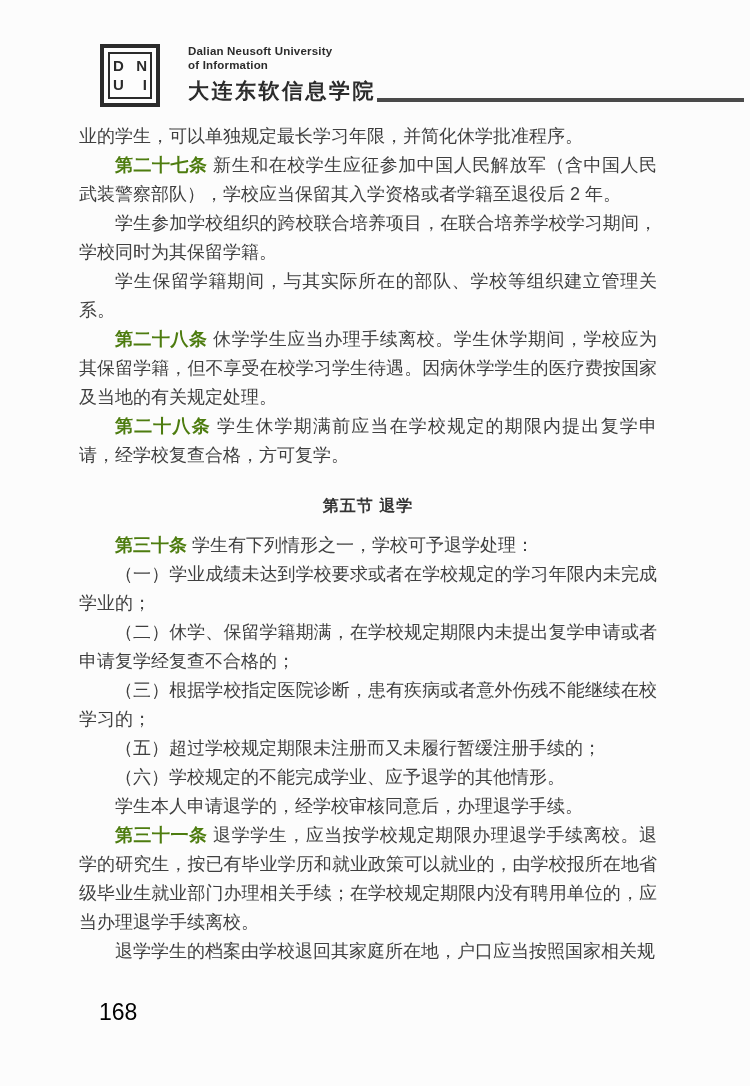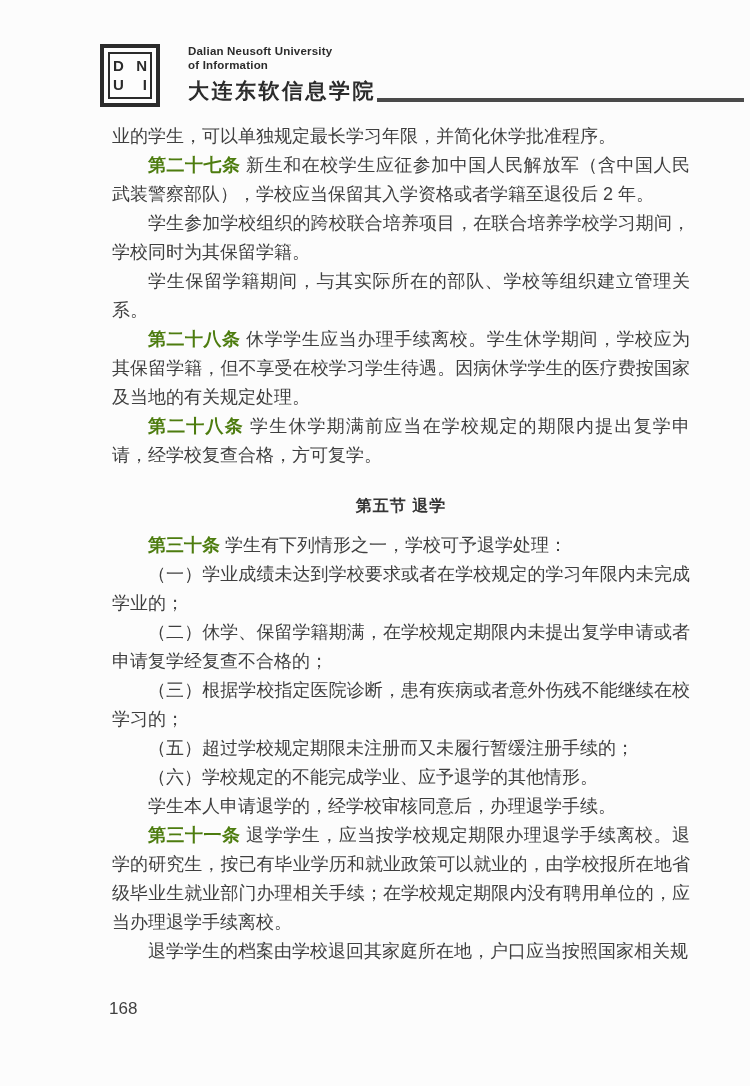--- a/index.html
+++ b/index.html
@@ -41,40 +41,40 @@
     font-size: 21px; font-weight: bold; color: #2b2b2b;
     margin-top: 5px; letter-spacing: 2.5px;
   }
   .header-rule {
     position: absolute; left: 377px; top: 98px;
     width: 367px; height: 4px; background: #4a4a4a;
   }
 
   
   .content {
-    position: absolute; left: 112px; top: 122px;
+    position: absolute; left: 79px; top: 122px;
     width: 578px;
     font-size: 18px; line-height: 29px;
     color: #3f3f3f;
     text-align: justify;
   }
   .content p { margin: 0; text-indent: 2em; }
   .content p.noindent { text-indent: 0; }
   .content b.lead { font-weight: bold; color: #4d7c0f; }
   .content h2.section {
     text-align: center; text-indent: 0;
     font-size: 16px; line-height: 34px;
     margin: 19px 0 8px 0;
     font-weight: bold; color: #333333; letter-spacing: 1px;
   }
 
   
   .page-number {
-    position: absolute; left: 109px; top: 999px;
-    font-size: 17px; color: #404040;
+    position: absolute; left: 99px; top: 999px;
+    font-size: 23px; color: #000000;
   }
 </style>
 </head>
 <body>
 
 <div class="page">
 
   <header>
     <div class="logo-box">
       <div class="logo-inner">

